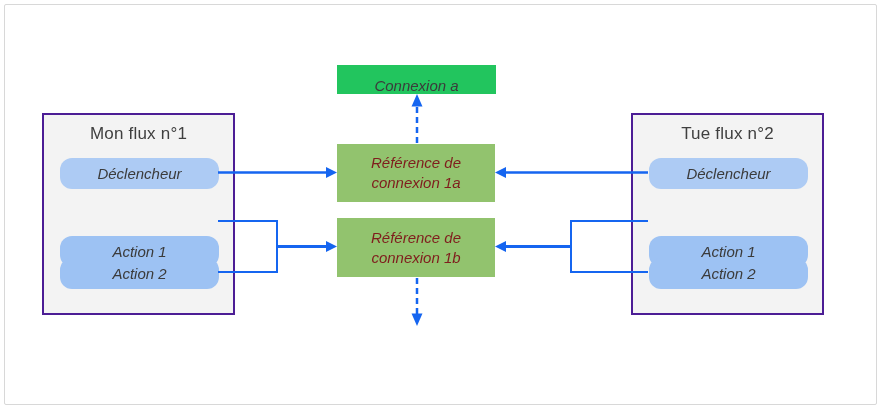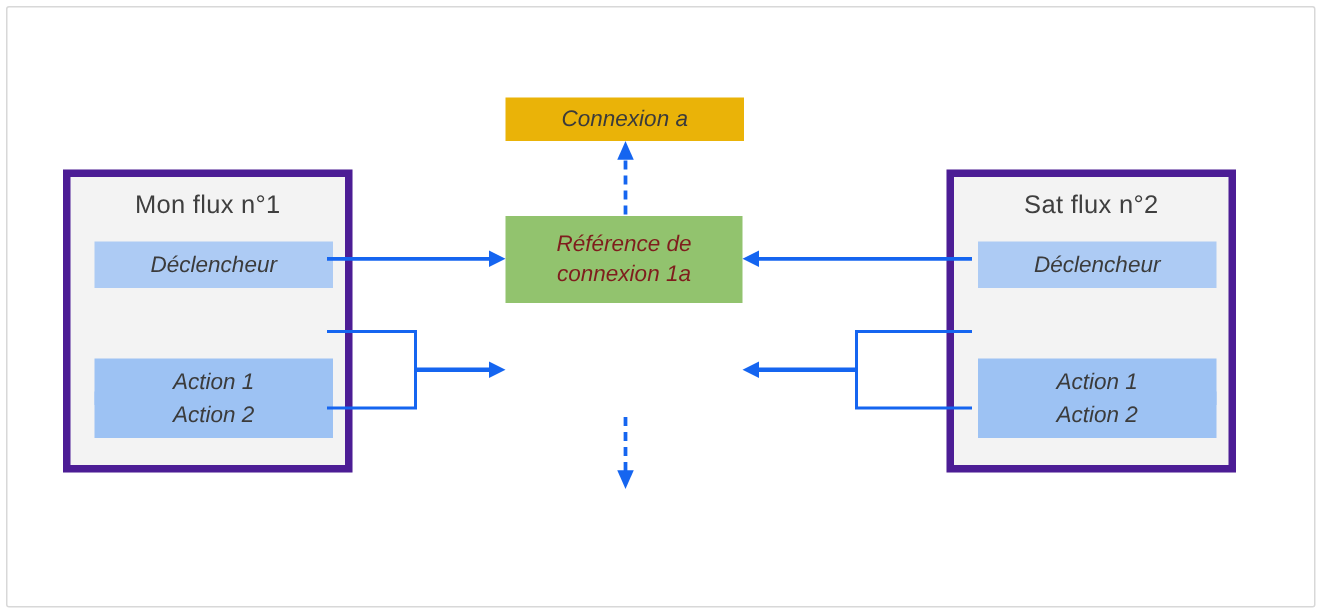--- a/index.html
+++ b/index.html
@@ -9,39 +9,39 @@
     background:#ffffff;
     font-family:"Liberation Sans", sans-serif;
     overflow:hidden;
   }
   .frame {
     position:absolute; left:4px; top:4px; right:4px; bottom:4px;
     border:1px solid #D8D8D8; border-radius:2px;
   }
   .flow {
     position:absolute; top:113px; width:193px; height:202px;
-    background:#F3F3F3; border:5px solid #4c1d95; box-sizing:border-box;
+    background:#F3F3F3; border:2px solid #4c1d95; box-sizing:border-box;
   }
   .flow.left  { left:42px; }
   .flow.right { left:631px; }
   .flow-title {
     position:absolute; top:9px; left:0; width:100%;
     text-align:center; font-size:17px; color:#3F3F3F; letter-spacing:0.2px;
   }
   .node {
     position:absolute; display:flex; align-items:center; justify-content:center;
-    font-style:italic; font-size:15px; color:#3B3B3B; box-sizing:border-box;
+    font-style:italic; font-size:15px; color:#3B3B3B; box-sizing:border-box;border-radius:12px;
   }
   .trigger { left:16px; top:43px;  width:159px; height:31px; background:#ADCBF4; }
   .action1 { left:16px; top:92px;  width:159px; height:31px; background:#9DC2F3;margin-top:29px; }
   .action2 { left:16px; top:143px; width:159px; height:31px; background:#9DC2F3; }
   .connexion {
     position:absolute; left:337px; width:159px;
-    display:flex; align-items:center; justify-content:center;
-    font-style:italic; font-size:15px; color:#3B3B3B; background:#eab308;
+    display:flex; align-items:flex-end; justify-content:center;
+    font-style:italic; font-size:15px; color:#3B3B3B; background:#22c55e;
   }
   .connexion.a { top:65px;  height:29px; }
   .connexion.b { top:326px; height:31px; }
   .ref {
     position:absolute; left:337px; width:158px;
     display:flex; align-items:center; justify-content:center; text-align:center;
     font-style:italic; font-size:15px; line-height:1.32; color:#7f1d1d;
     background:#92C36E; padding:0 22px; box-sizing:border-box;
   }
   .ref.a { top:144px; height:58px; }
@@ -64,37 +64,40 @@
     </div>
     <div class="node action1">
       <span>Action 1</span>
     </div>
     <div class="node action2">
       <span>Action 2</span>
     </div>
   </div>
 
   <div class="flow right">
-    <div class="flow-title">Sat flux n°2</div>
+    <div class="flow-title">Tue flux n°2</div>
     <div class="node trigger">
       <span>Déclencheur</span>
     </div>
     <div class="node action1">
       <span>Action 1</span>
     </div>
     <div class="node action2">
       <span>Action 2</span>
     </div>
   </div>
 
   <div class="connexion a">
     <span>Connexion a</span>
   </div>
   <div class="ref a">
     <span>Référence de connexion 1a</span>
+  </div>
+  <div class="ref b">
+    <span>Référence de connexion 1b</span>
   </div>
 
   <svg class="connectors" viewBox="0 0 881 409">
 
     <g>
       <path d="M218 172.5 H328" stroke="#1565F0" stroke-width="2.5" fill="none"></path>
       <polygon points="337,172.5 326,167 326,178" fill="#1565F0"></polygon>
     </g>
 
     <g>

